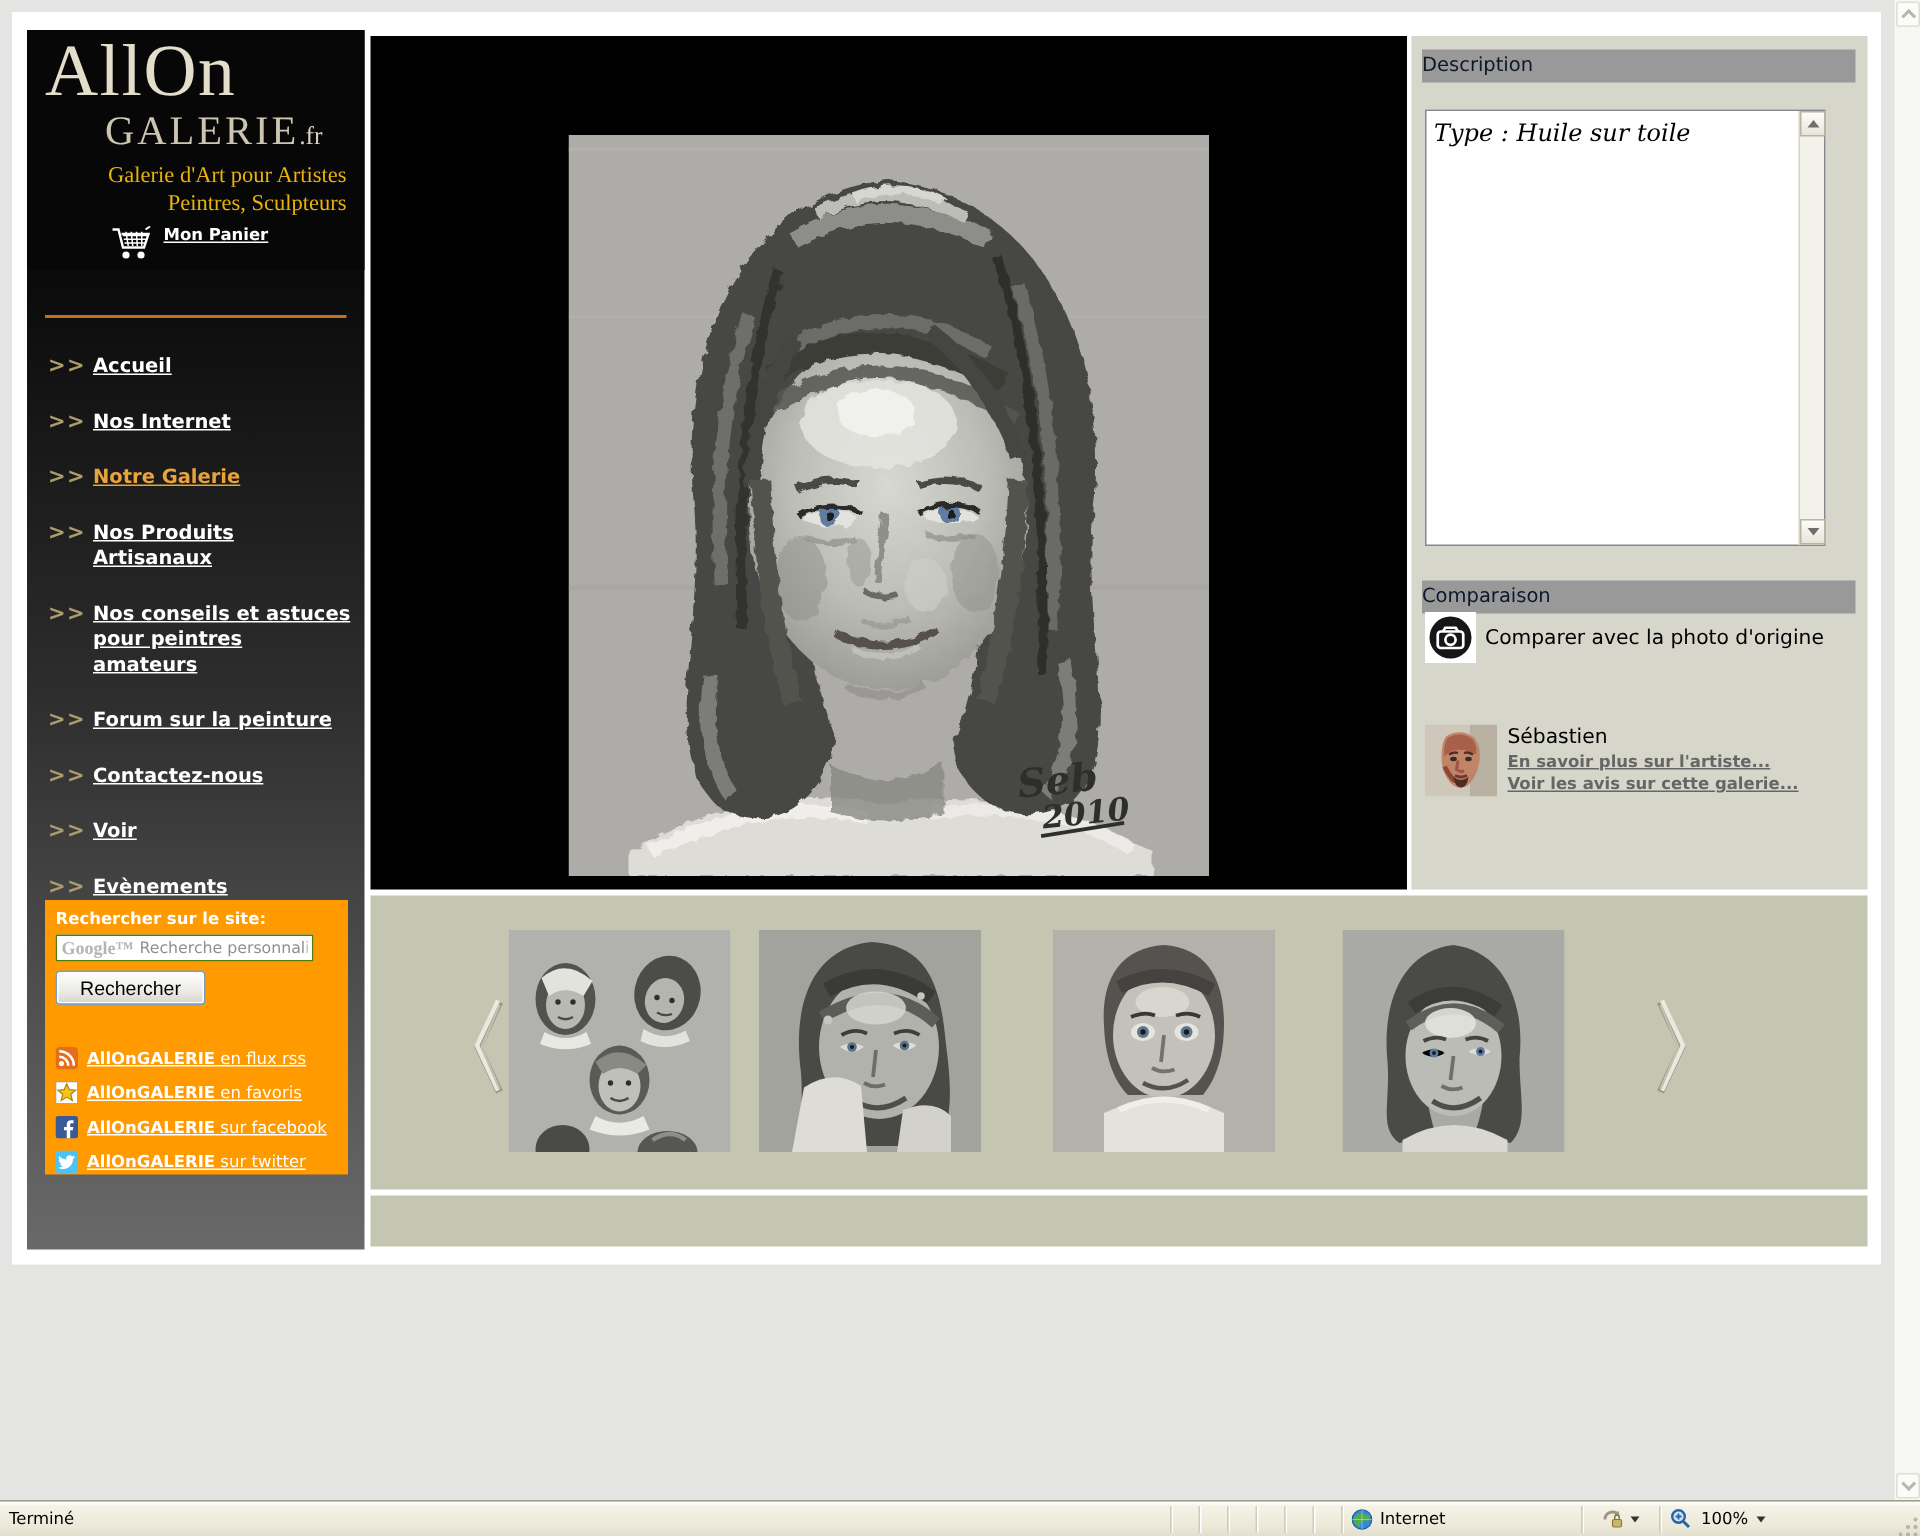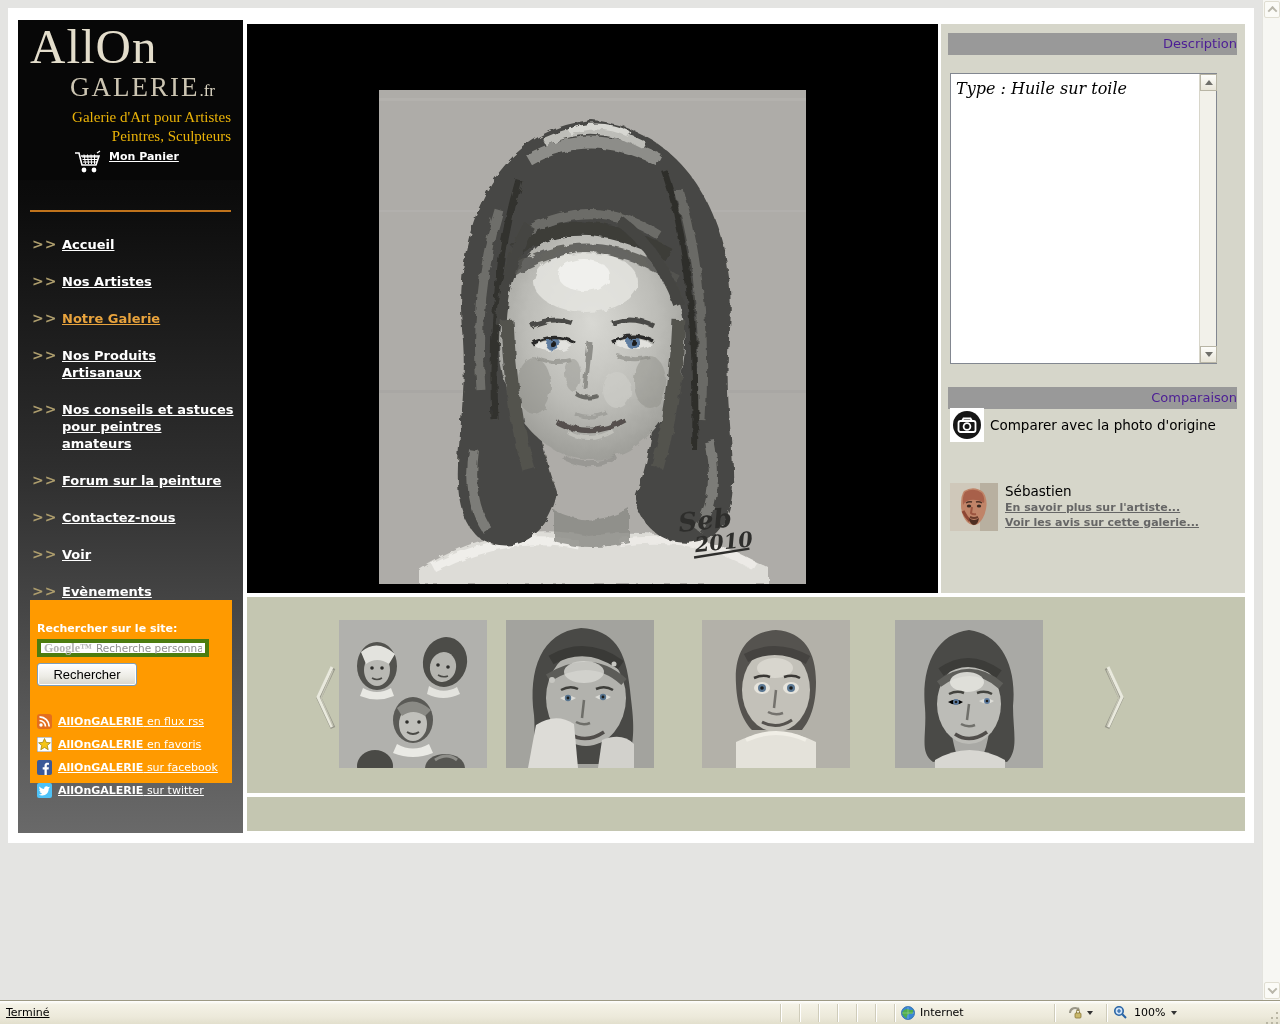--- a/index.html
+++ b/index.html
@@ -20,38 +20,38 @@
   .panier-row { position:absolute; top:130px; left:55px; display:flex; gap:6px; }
   .panier-link { color:#fff; font-size:11px; font-weight:bold; text-decoration:underline; cursor:pointer; }
   .divider { position:absolute; left:12px; top:190px; width:201px; height:2px; background:#c0731c; }
 
   .nav { position:absolute; left:0; top:216px; width:225px; }
   .nav-item { display:flex; padding:0 0 0 14px; margin-bottom:20px; cursor:pointer; }
   .nav-marker { color:#ad9d6d; font-weight:bold; font-size:14px; width:30px; flex:none; letter-spacing:1px; line-height:17px;}
   .nav-label { color:#ffffff; font-weight:bold; font-size:13px; line-height:17px; text-decoration:underline; max-width:172px;}
   .nav-item.active .nav-label { color:#e8a33d; }
 
-  .searchbox { position:absolute; left:12px; top:580px; width:202px; height:183px; background:#ff9a00; padding:22px 7px; }
+  .searchbox { position:absolute; left:12px; top:580px; width:202px; height:183px; background:#ff9a00; padding:6px 7px; }
   .search-title { color:#fff; font-weight:bold; font-size:11px; margin-bottom:4px; }
-  .gsearch { width:172px; height:18px; background:#fff; border:4px solid #4d7c0f; display:flex; align-items:center; padding:0 3px; gap:4px; }
+  .gsearch { width:172px; height:18px; background:#fff; border:1px solid #4d7c0f; display:flex; align-items:center; padding:0 3px; gap:4px; }
   .gmark { font-family:"Liberation Serif","DejaVu Serif",serif; font-weight:bold; color:#b4b4b4; font-size:12px; }
   .gplaceholder { color:#8f8f8f; font-size:10.5px; white-space:nowrap; overflow:hidden;}
   .xp-button { margin-top:6px; width:100px; height:23px; background:linear-gradient(180deg,#ffffff,#ecebe5 60%,#d8d6cc); border:1px solid #7b9ebd; border-radius:3px; font-size:13px; font-family:"Liberation Sans",sans-serif; color:#000; text-align:center; line-height:21px; cursor:pointer; box-shadow:inset 0 0 0 1px #fff; }
   .social { margin-top:28px; }
   .social-row { display:flex; align-items:center; gap:6px; margin-bottom:8px; cursor:pointer; }
   .social-text { color:#fff; font-size:11px; text-decoration:underline; white-space:nowrap; }
   .social-text b { font-weight:bold; }
 
   
   .art-stage { position:absolute; left:239px; top:16px; width:691px; height:569px; background:#000; }
   .art-stage svg.painting { position:absolute; left:132px; top:66px; }
 
   
   .right-panel { position:absolute; left:933px; top:16px; width:304px; height:569px; background:#d6d6ca; }
-  .panel-header { position:absolute; left:7px; width:289px; height:22px; background:#999999; color:#4c1d95; font-size:13px; text-align:right; line-height:22px; }
+  .panel-header { position:absolute; left:7px; width:289px; height:22px; background:#999999; color:#0f172a; font-size:13px; text-align:left; line-height:22px; }
   .desc-box { position:absolute; left:9px; top:49px; width:267px; height:291px; background:#fff; border:1px solid #828790; }
   .desc-text { position:absolute; left:5px; top:4px; width:238px; font-family:"DejaVu Serif","Liberation Serif",serif; font-style:italic; font-size:16px; line-height:21px; color:#000; }
   .mini-scrollbar { position:absolute; right:0; top:0; width:17px; height:100%; background:#f2f1ea; border-left:1px solid #d8d6ca; }
   .mini-btn { position:absolute; left:0; width:17px; height:17px; background:linear-gradient(180deg,#fdfdfa,#e8e5d8); border:1px solid #b8b5a5; display:flex; align-items:center; justify-content:center; }
   .tri-up { width:0; height:0; border-left:4px solid transparent; border-right:4px solid transparent; border-bottom:5px solid #6f6f6a; }
   .tri-down { width:0; height:0; border-left:4px solid transparent; border-right:4px solid transparent; border-top:5px solid #6f6f6a; }
   .compare-row { position:absolute; left:9px; top:384px; display:flex; align-items:center; gap:6px; cursor:pointer;}
   .compare-label { font-size:13.5px; color:#000; }
   .artist-block { position:absolute; left:9px; top:459px; display:flex; gap:7px; }
   .artist-name { font-size:13.5px; color:#000; margin-bottom:1px; }
@@ -68,21 +68,21 @@
   .vs-btn { position:absolute; left:1px; width:16px; height:17px; background:#fbfbf7; border:1px solid #e0ded2; border-radius:2px; display:flex; align-items:center; justify-content:center; }
   .chev { width:7px; height:7px; border-left:2px solid #b9b7ab; border-top:2px solid #b9b7ab; }
   .chev.up { transform:rotate(45deg) translate(1px,1px); }
   .chev.down { transform:rotate(225deg) translate(1px,1px); }
 
   
   .statusbar { position:absolute; left:0; top:1000px; width:1280px; height:24px;
       background:linear-gradient(180deg,#ffffff 0%,#f4f2e6 15%,#ece9da 70%,#e2dfcd 100%);
       border-top:1px solid #9d9a84; display:flex; align-items:center; font-size:11px; color:#000; }
   .sb-cell { height:18px; display:flex; align-items:center; padding:0 6px; }
-  .sb-status { flex:0 0 780px;text-decoration:underline; }
+  .sb-status { flex:0 0 780px; }
   .sb-tick { flex:0 0 19px; height:18px; border-left:1px solid #cfccba; box-shadow:inset 1px 0 0 #fff; }
   .sb-zone { flex:0 0 160px; gap:5px; border-left:1px solid #cfccba; box-shadow:inset 1px 0 0 #fff; }
   .sb-mode { flex:0 0 52px; gap:4px; justify-content:center; border-left:1px solid #cfccba; box-shadow:inset 1px 0 0 #fff;}
   .sb-zoom { flex:0 0 92px; gap:6px; border-left:1px solid #cfccba; box-shadow:inset 1px 0 0 #fff; }
   .caret { width:0; height:0; border-left:3px solid transparent; border-right:3px solid transparent; border-top:4px solid #333; }
   .grip { margin-left:auto; width:14px; height:14px; align-self:flex-end;
      background:
        radial-gradient(circle at 11px 3px,#b9b6a4 1.3px,transparent 1.5px),
        radial-gradient(circle at 11px 8px,#b9b6a4 1.3px,transparent 1.5px),
        radial-gradient(circle at 6px 8px,#b9b6a4 1.3px,transparent 1.5px),
@@ -116,21 +116,21 @@
     </div>
     <div class="divider"></div>
 
     <div class="nav">
       <div class="nav-item">
         <span class="nav-marker">&gt;&gt;</span>
         <span class="nav-label">Accueil</span>
       </div>
       <div class="nav-item">
         <span class="nav-marker">&gt;&gt;</span>
-        <span class="nav-label">Nos Artistes</span>
+        <span class="nav-label">Nos Internet</span>
       </div>
       <div class="nav-item active">
         <span class="nav-marker">&gt;&gt;</span>
         <span class="nav-label">Notre Galerie</span>
       </div>
       <div class="nav-item">
         <span class="nav-marker">&gt;&gt;</span>
         <span class="nav-label">Nos Produits Artisanaux</span>
       </div>
       <div class="nav-item">

